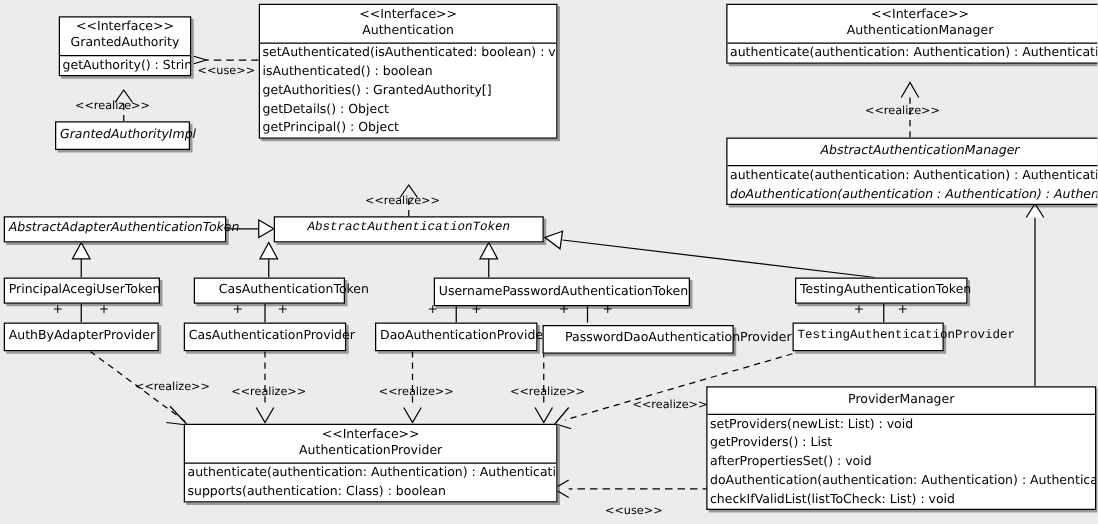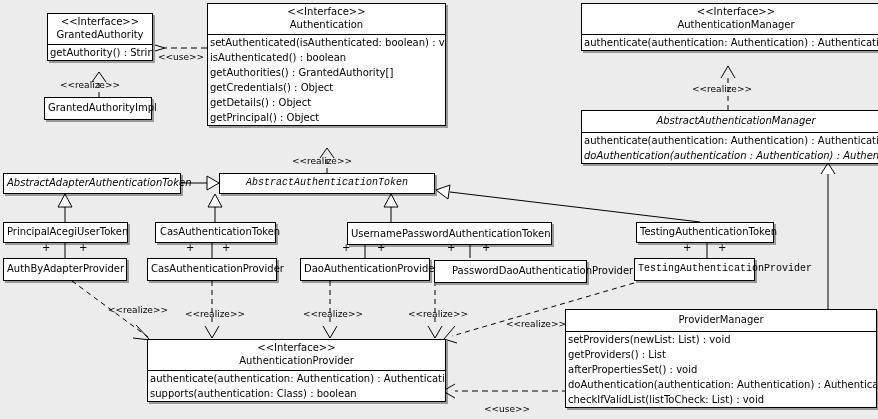--- a/index.html
+++ b/index.html
@@ -209,35 +209,34 @@
     <div class="hdr">
       <span class="stereo">&lt;&lt;Interface&gt;&gt;</span>
       <span class="cname">GrantedAuthority</span>
     </div>
     <div class="compartment">
       <div class="member">getAuthority() : String</div>
     </div>
   </div>
 
   <div class="uml-class" style="left:44px; top:97px; width:108px;">
-    <div class="hdr" style="padding:3px 3px 4px 3px;">
+    <div class="hdr" style="padding:3px 3px 4px 3px;font-style:italic;">
       <span class="cname">GrantedAuthorityImpl</span>
     </div>
   </div>
 
   <div class="uml-class" style="left:207px; top:3px; width:239px;">
     <div class="hdr">
       <span class="stereo">&lt;&lt;Interface&gt;&gt;</span>
       <span class="cname">Authentication</span>
     </div>
     <div class="compartment">
       <div class="member">setAuthenticated(isAuthenticated: boolean) : void</div>
       <div class="member">isAuthenticated() : boolean</div>
       <div class="member">getAuthorities() : GrantedAuthority[]</div>
-      <div class="member">getCredentials() : Object</div>
       <div class="member">getDetails() : Object</div>
       <div class="member">getPrincipal() : Object</div>
     </div>
   </div>
 
   <div class="uml-class" style="left:581px; top:3px; width:310px;">
     <div class="hdr">
       <span class="stereo">&lt;&lt;Interface&gt;&gt;</span>
       <span class="cname">AuthenticationManager</span>
     </div>
@@ -268,21 +267,21 @@
     </div>
   </div>
 
   <div class="uml-class" style="left:3px; top:222px; width:125px;">
     <div class="hdr" style="padding:2px 3px 3px 3px;">
       <span class="cname">PrincipalAcegiUserToken</span>
     </div>
   </div>
 
   <div class="uml-class" style="left:155px; top:222px; width:121px;">
-    <div class="hdr" style="padding:2px 3px 3px 4px;">
+    <div class="hdr" style="padding:2px 3px 3px 19px;">
       <span class="cname">CasAuthenticationToken</span>
     </div>
   </div>
 
   <div class="uml-class" style="left:347px; top:222px; width:205px;">
     <div class="hdr" style="padding:4px 3px 3px 3px;">
       <span class="cname">UsernamePasswordAuthenticationToken</span>
     </div>
   </div>
 

